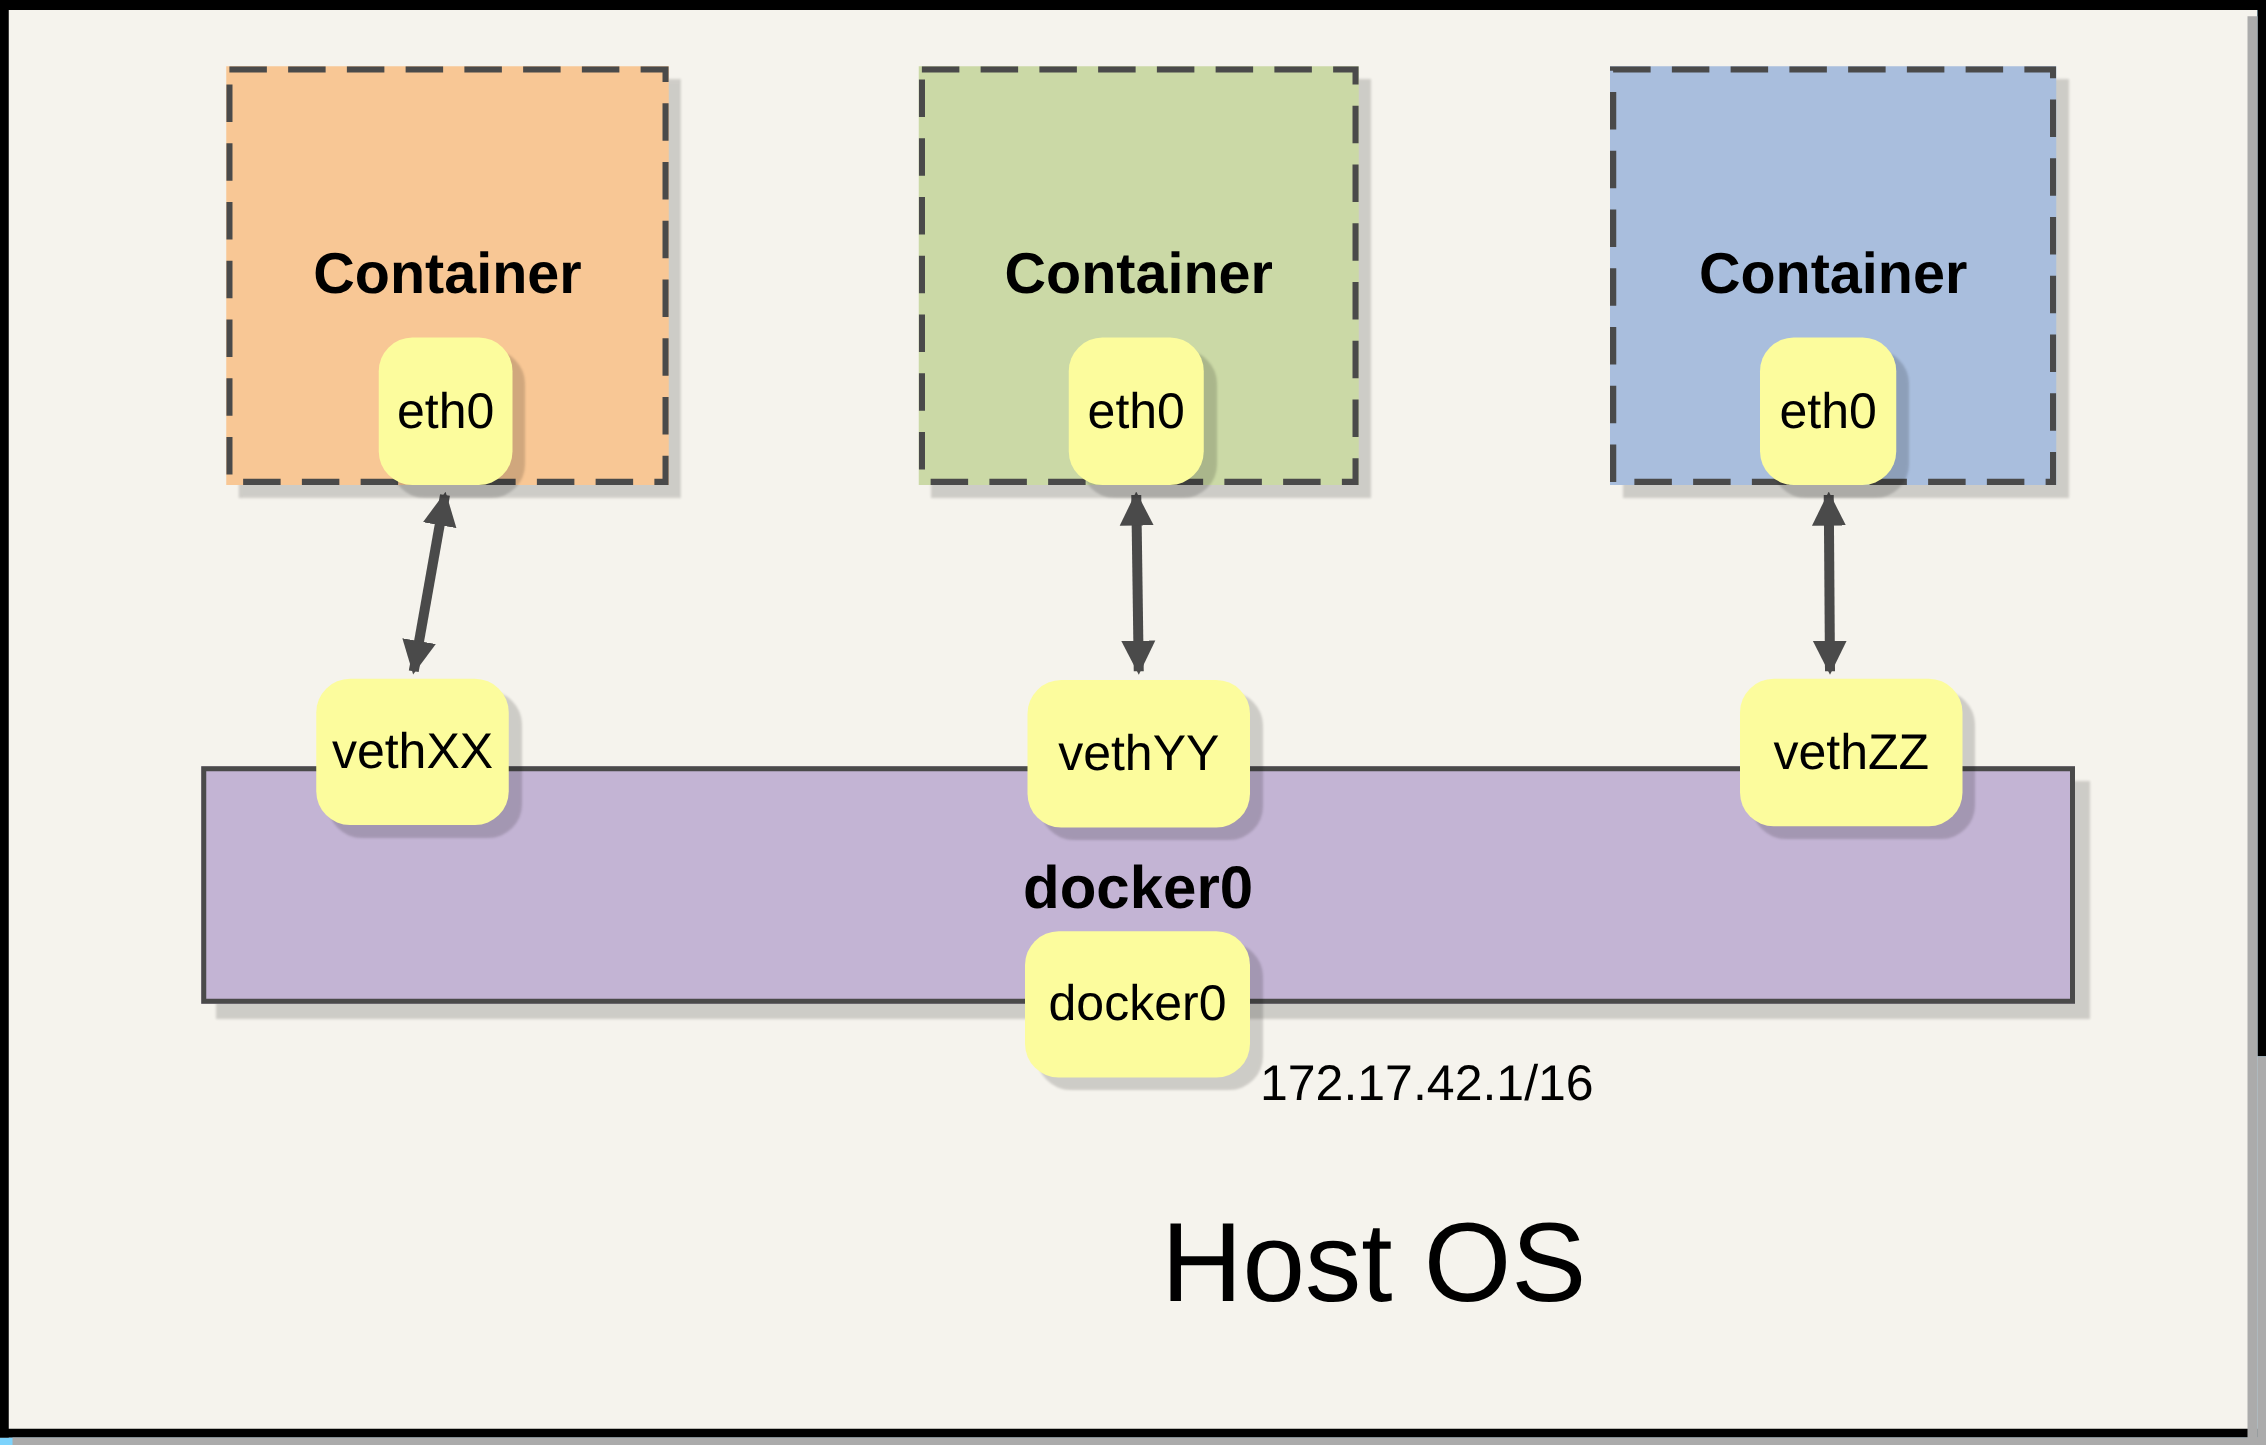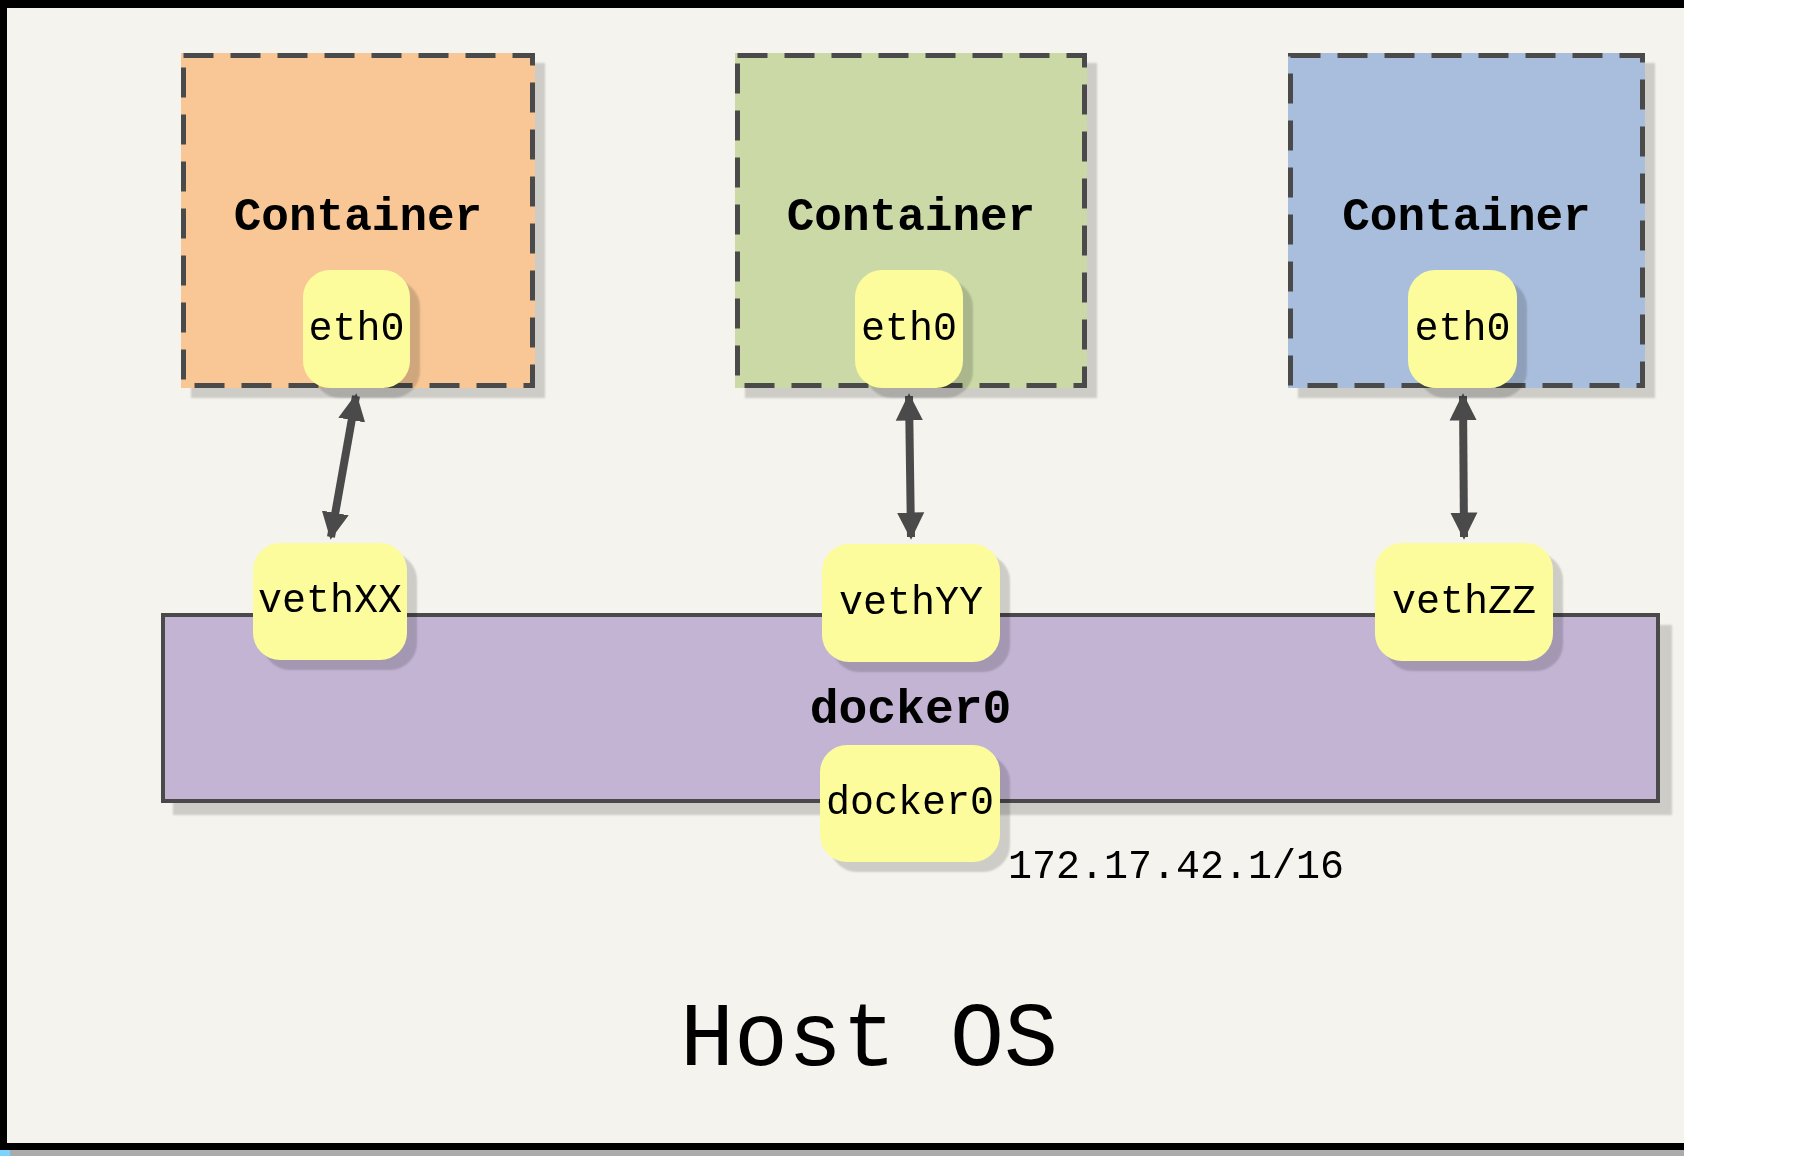--- a/index.html
+++ b/index.html
@@ -1,23 +1,23 @@
 <!DOCTYPE html>
 <html><head>
 <meta charset="utf-8">
 <title>Docker bridge network diagram</title>
 <style>
   html, body { margin: 0; padding: 0; background: #ffffff; }
   .canvas {
     position: relative;
-    width: 1684px;
+    width: 1813px;
     height: 1156px;
     overflow: hidden;
     background: #7dd3fc;
-    font-family: Liberation Mono, monospace;
+    font-family: Liberation Sans, sans-serif;
     color: #000;
   }
   
   .page {
     position: absolute;
     left: 0; top: 0;
     width: 1806px; height: 1150px;
     background: #F5F3ED;
   }
   
@@ -81,23 +81,22 @@
   
   svg.arrows { position: absolute; left: 0; top: 0; pointer-events: none; }
   svg.arrows line { stroke: #4A4A4A; stroke-width: 8; }
 
   .ip-label {
     position: absolute; left: 1008px; top: 845px;
     font-size: 40px;
   }
   .host-title {
     position: absolute; left: 469px; top: 960px; width: 800px;
-    text-align: center;
+    text-align: right;
     font-size: 90px;
-    margin-top: 30px;
   }
 </style>
 </head>
 <body>
 
 <div class="canvas">
 
   <div class="page" style="background-color: rgb(245, 243, 237);"></div>
 
   <div class="container-box c1" style="background-color: rgb(248, 199, 149);">
@@ -135,21 +134,21 @@
     <line x1="909" y1="396" x2="911" y2="537" marker-start="url(#ah)" marker-end="url(#ah)"></line>
     <line x1="1463" y1="396" x2="1464" y2="537" marker-start="url(#ah)" marker-end="url(#ah)"></line>
   </svg>
 
   <div class="note e1" style="background-color: rgb(252, 252, 157);">eth0</div>
   <div class="note e2" style="background-color: rgb(252, 252, 157);">eth0</div>
   <div class="note e3" style="background-color: rgb(252, 252, 157);">eth0</div>
 
   <div class="note v1" style="background-color: rgb(252, 252, 157);">vethXX</div>
   <div class="note v2" style="background-color: rgb(252, 252, 157);">vethYY</div>
-  <div class="note v3" style="background-color: rgb(252, 252, 157);">vethZZ</div>
+  <div class="note v3" style="background-color: rgb(252, 252, 157); margin-left: 17px;">vethZZ</div>
 
   <div class="note docker-if" style="background-color: rgb(252, 252, 157);">docker0</div>
 
   <div class="ip-label">172.17.42.1/16</div>
 
   <div class="host-title">Host OS</div>
 
   <div class="frame-piece frame-top"></div>
   <div class="frame-piece frame-left"></div>
   <div class="frame-piece frame-bottom"></div>

